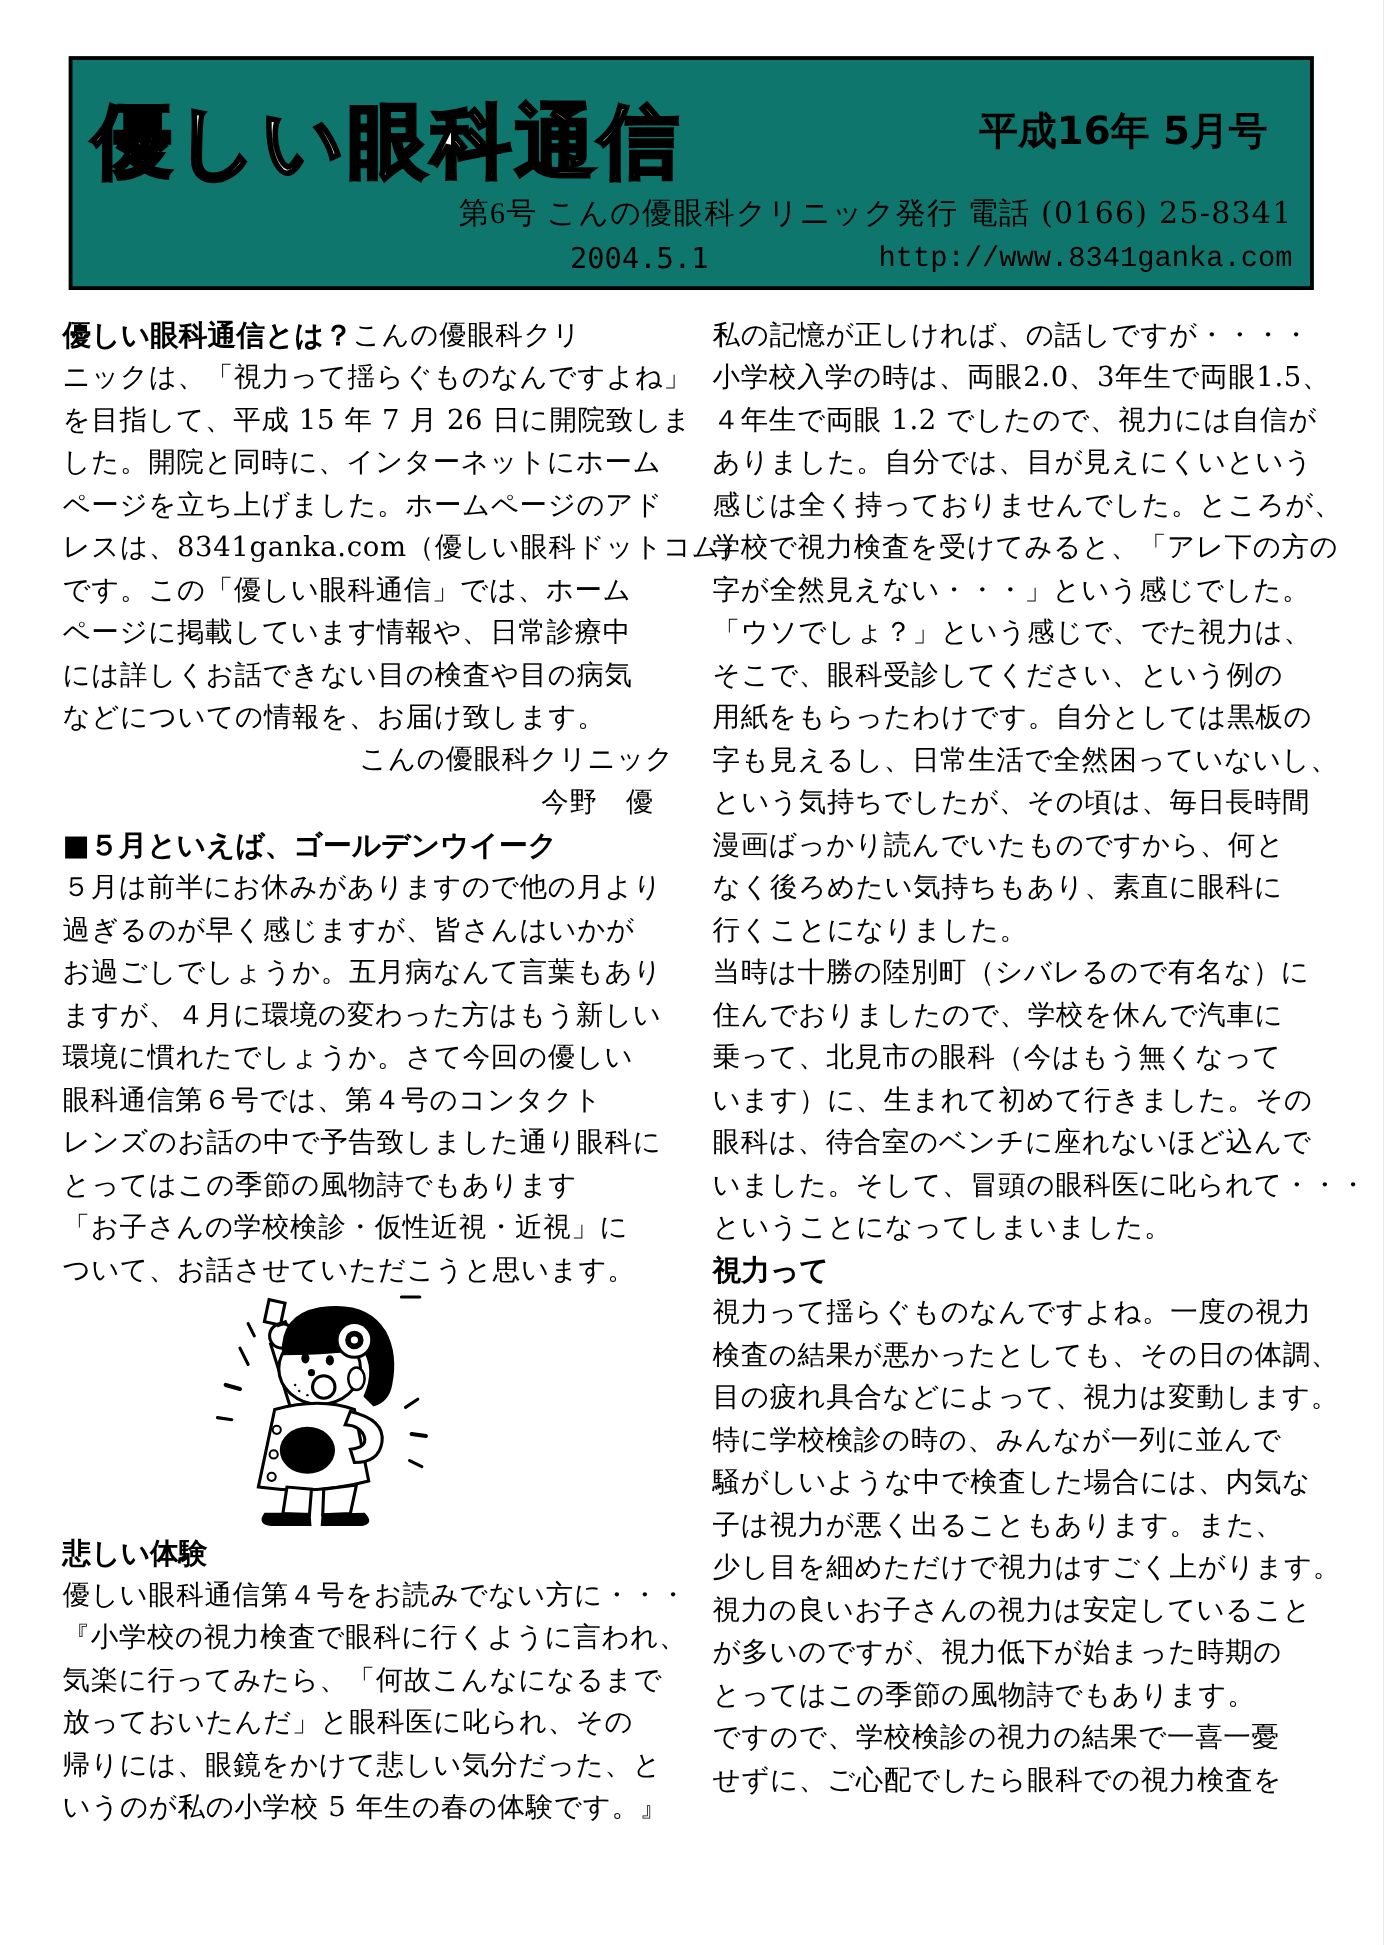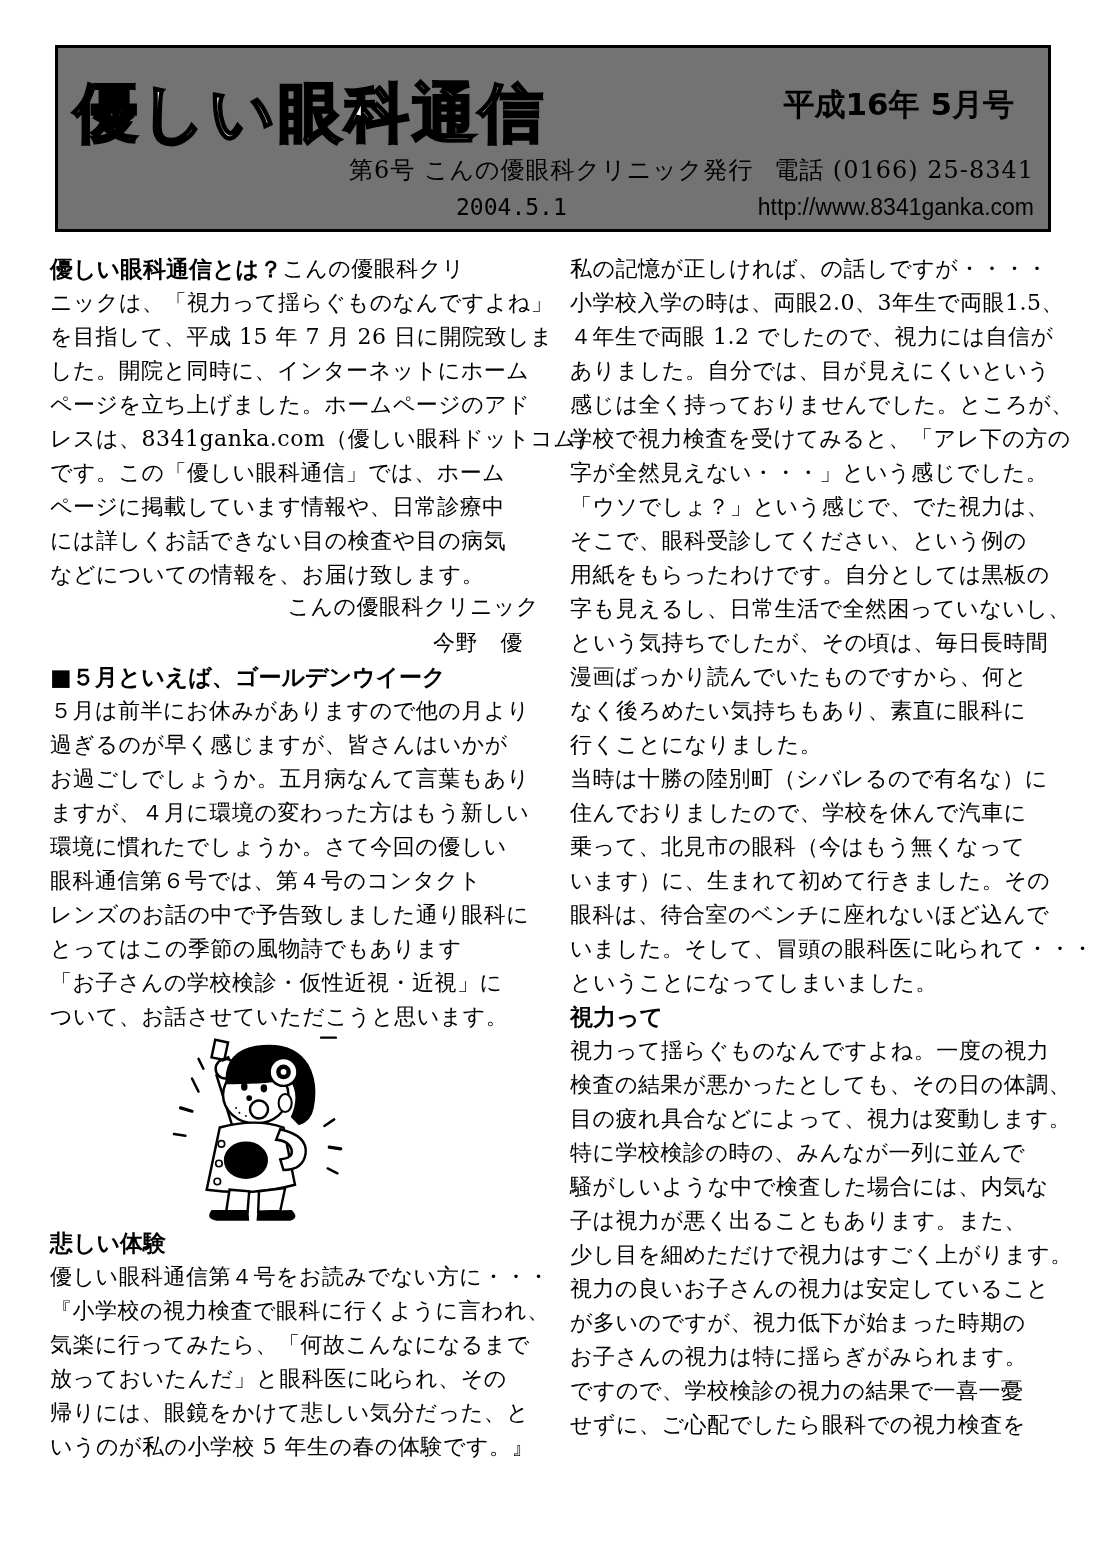--- a/index.html
+++ b/index.html
@@ -4,48 +4,48 @@
 <style>
   * { margin:0; padding:0; box-sizing:border-box; }
   body { background:#888; font-family:"DejaVu Serif", serif; }
   .page {
     width:1107px; height:1556px; background:#ffffff; position:relative;
     margin:0 auto; color:#000; overflow:hidden;
   }
   
   .header-box {
     position:absolute; left:55px; top:45px; width:996px; height:187px;
-    border:3px solid #000; background:#737373;
+    border:3px solid #000; background:#0f766e;
   }
   .nl-title {
     position:absolute; left:16px; top:22px;
     font-family:"DejaVu Sans", sans-serif; font-weight:bold;
     font-size:64px; letter-spacing:3px; color:#fff;
     -webkit-text-stroke:2.5px #000; white-space:nowrap;
   }
   .issue-label {
     position:absolute; right:34px; top:36px;
     font-family:"DejaVu Sans", sans-serif; font-weight:bold;
     font-size:31px; white-space:nowrap;
   }
   .publisher-line {
-    position:absolute; left:291px; top:106px;
-    font-size:24px; white-space:nowrap; letter-spacing:1px;
+    position:absolute; left:309px; top:106px;
+    font-size:24px; white-space:nowrap; letter-spacing:1px;font-family:Liberation Serif, serif;
   }
   .issue-date {
     position:absolute; left:398px; top:146px;
     font-family:"DejaVu Sans Mono", monospace; font-size:23px; white-space:nowrap;
   }
   .phone-line {
     position:absolute; right:14px; top:106px;
     font-size:24px; white-space:nowrap; letter-spacing:1px;
   }
   .url-line {
     position:absolute; right:14px; top:146px;
-    font-family:Liberation Sans, sans-serif; font-size:23px; white-space:nowrap;
+    font-family:Liberation Mono, monospace; font-size:23px; white-space:nowrap;
   }
   
   .columns {
     position:absolute; left:50px; top:252px; width:1016px;
     display:flex; align-items:stretch;
   }
   .col-left  { width:493px; }
   .col-divider { width:3px; background:#000; margin-left:11px; }
   .col-right { flex:1; margin-left:16px; }
   .tline {
@@ -225,20 +225,20 @@
       <div>
           <div class="tline">視力って揺らぐものなんですよね。一度の視力</div>
           <div class="tline">検査の結果が悪かったとしても、その日の体調、</div>
           <div class="tline">目の疲れ具合などによって、視力は変動します。</div>
           <div class="tline">特に学校検診の時の、みんなが一列に並んで</div>
           <div class="tline">騒がしいような中で検査した場合には、内気な</div>
           <div class="tline">子は視力が悪く出ることもあります。また、</div>
           <div class="tline">少し目を細めただけで視力はすごく上がります。</div>
           <div class="tline">視力の良いお子さんの視力は安定していること</div>
           <div class="tline">が多いのですが、視力低下が始まった時期の</div>
-          <div class="tline">お子さんの視力は特に揺らぎがみられます。</div>
+          <div class="tline">とってはこの季節の風物詩でもあります。</div>
           <div class="tline">ですので、学校検診の視力の結果で一喜一憂</div>
           <div class="tline">せずに、ご心配でしたら眼科での視力検査を</div>
         </div>
     </div>
 
   </div>
 </div>
 
 </body></html>

